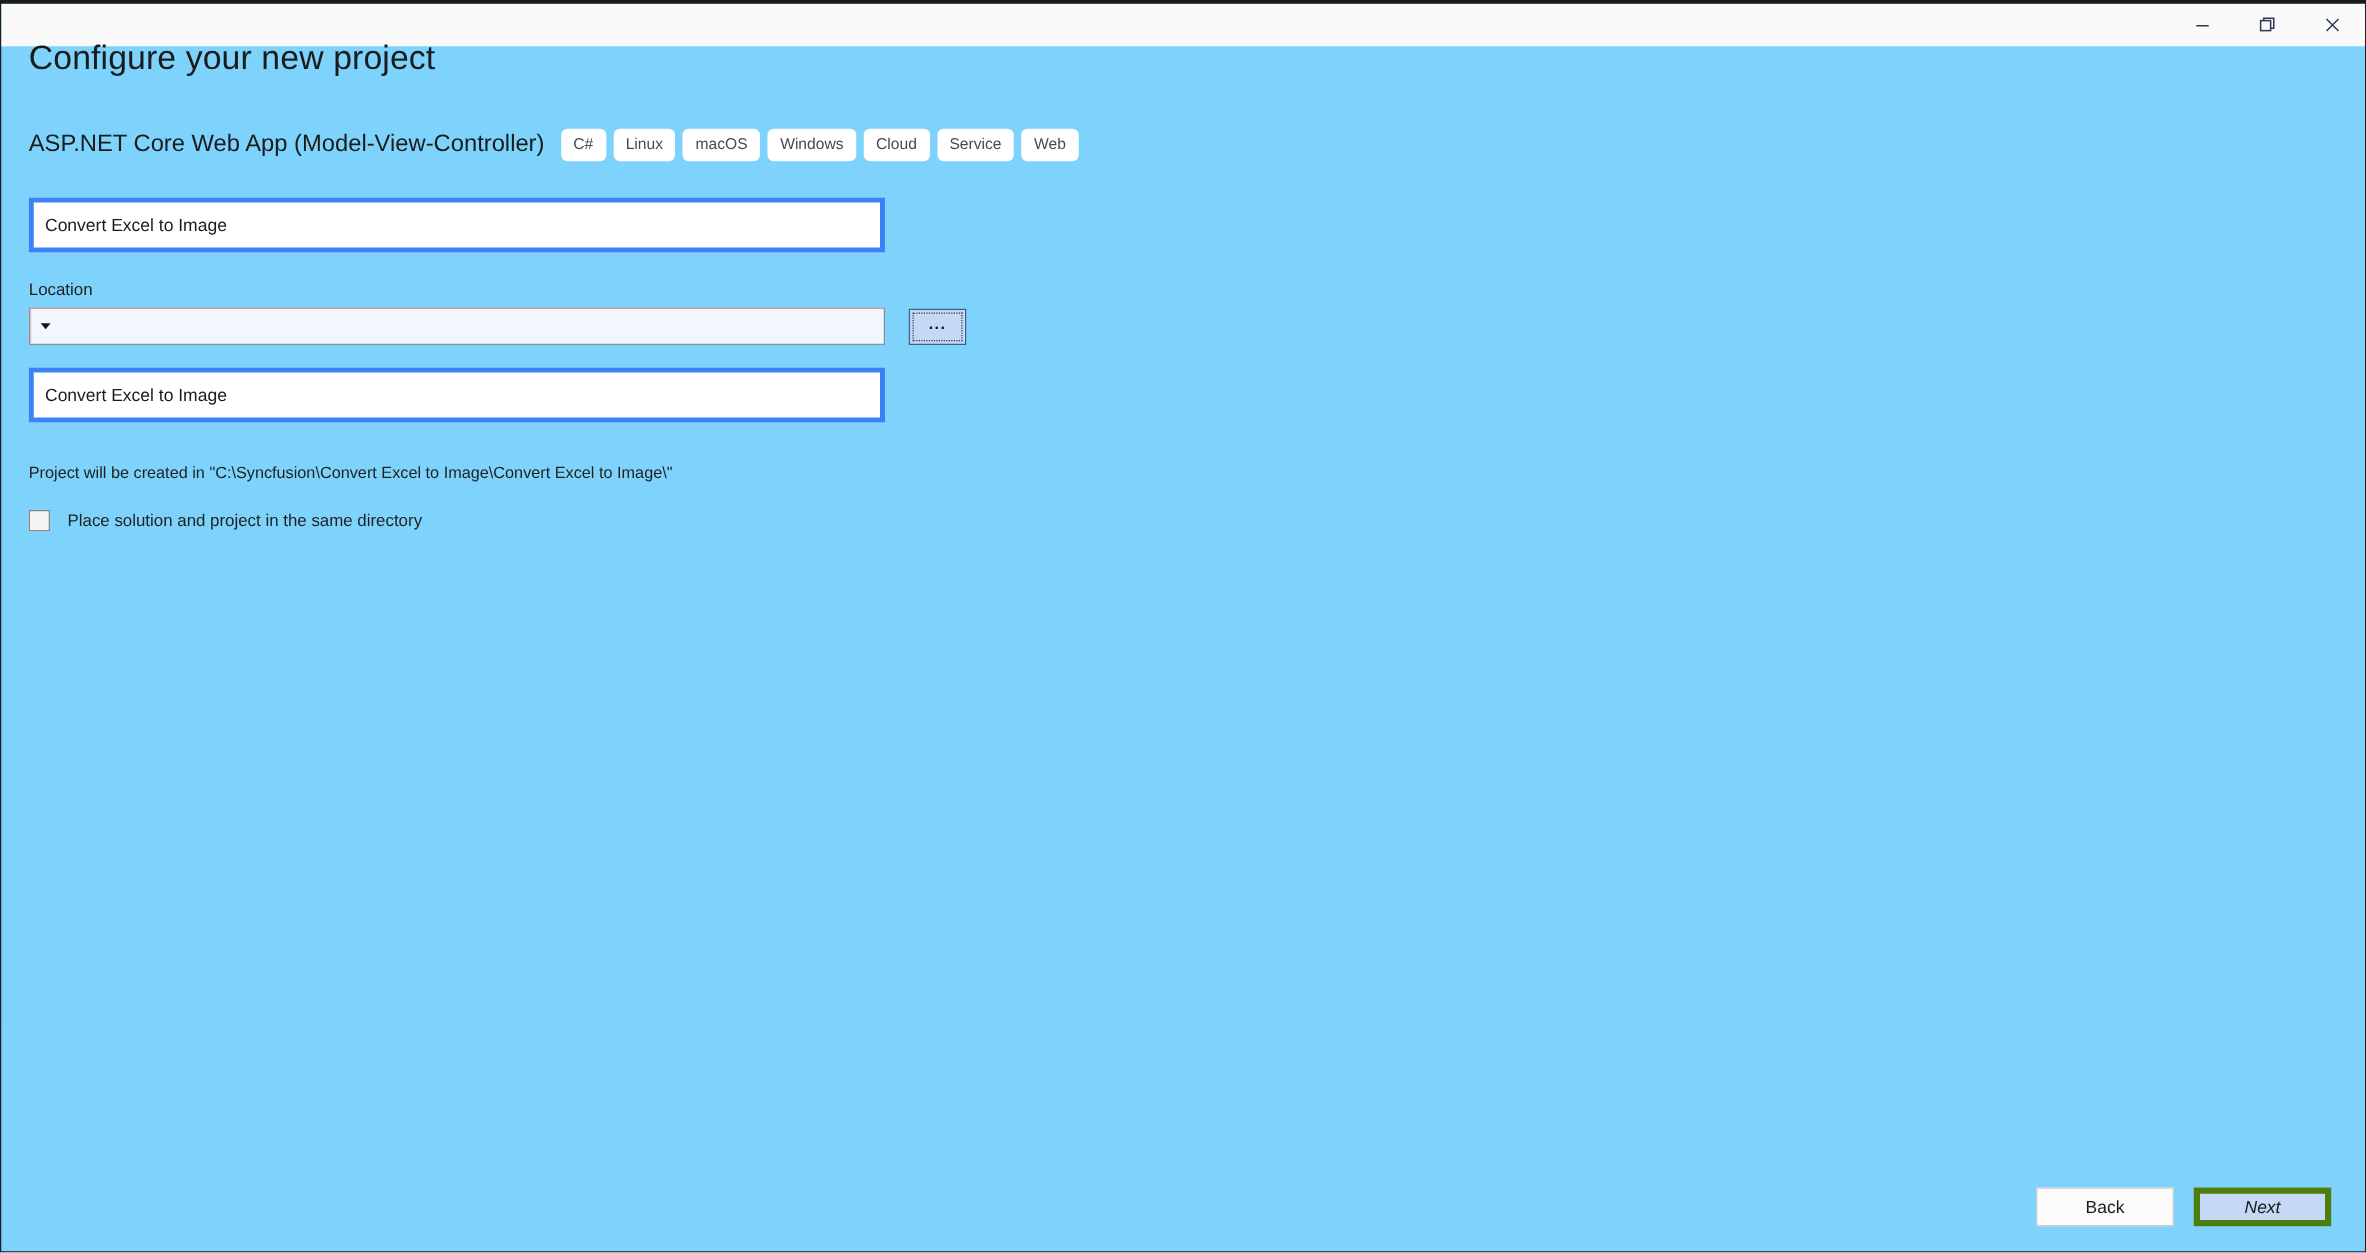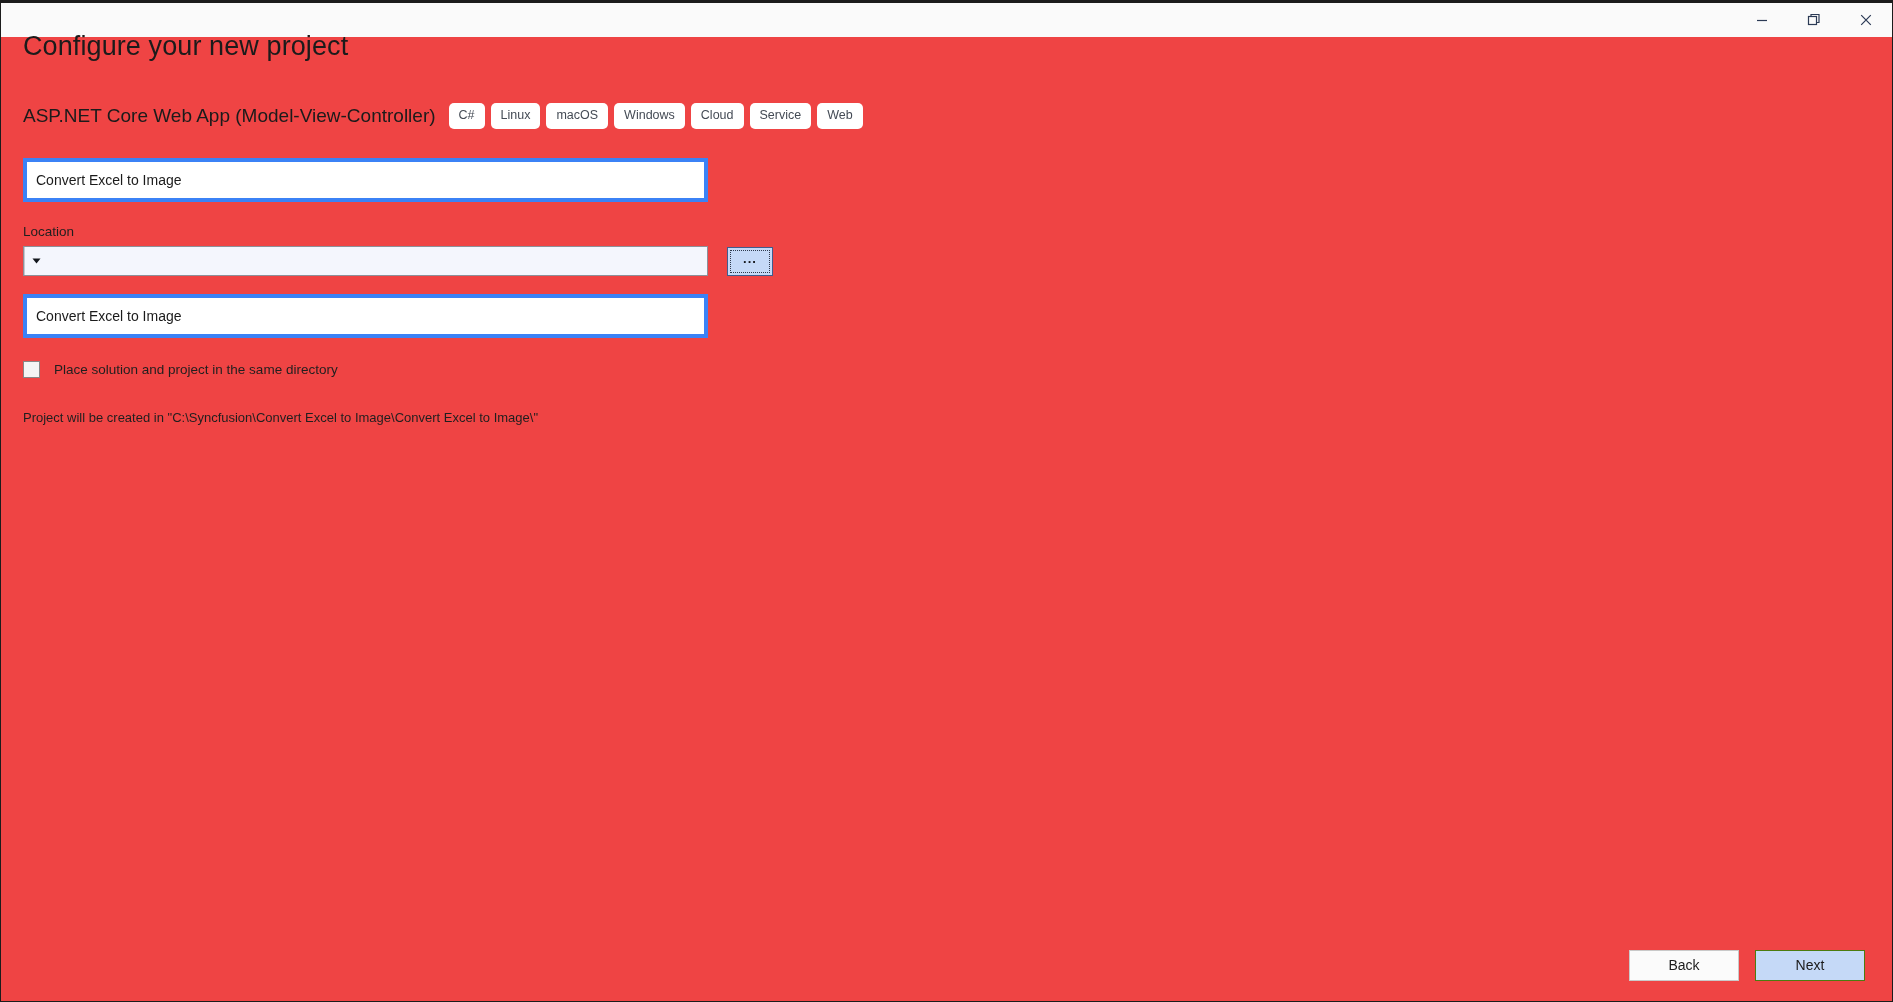--- a/index.html
+++ b/index.html
@@ -6,21 +6,21 @@
   html, body {
     margin: 0; padding: 0;
     width: 1893px; height: 1002px;
     background: #ffffff;
     font-family: "Liberation Sans", sans-serif;
     -webkit-font-smoothing: antialiased;
   }
   #window {
     position: relative;
     width: 1893px; height: 1002px;
-    background: #ef4444;
+    background: #7dd3fc;
     border: 1px solid #1c1c1c;
     border-top-width: 3px;
     overflow: hidden;
   }
 
   
   #titlebar {
     position: absolute; top: 0; left: 0;
     width: 100%; height: 34px;
     background: #fafafa;
@@ -147,22 +147,23 @@
     font-family: "Liberation Sans", sans-serif;
   }
   #back-button {
     background: #fbfbfb;
     border: 1px solid #c9c9c9;
     color: #1b1b1b;
     margin-right: 16px;
   }
   #next-button {
     background: #c5d9f7;
-    border: 1px solid #4d7c0f;
+    border: 5px solid #4d7c0f;
     color: #1b1b1b;
+    font-style: italic;
   }
 </style>
 </head>
 <body>
 
 <div id="window">
 
   <div id="titlebar">
     <div class="wbtn">
       <svg width="14" height="14" viewBox="0 0 14 14">
@@ -214,26 +215,26 @@
       </div>
       <div id="browse-button">
         <span id="browse-dots">...</span>
       </div>
     </div>
 
     <div class="spacer-18"></div>
 
     <div class="text-input" placeholder="Solution name">Convert Excel to Image</div>
 
+    <div id="created-in-text">Project will be created in "C:\Syncfusion\Convert Excel to Image\Convert Excel to Image\"</div>
+
     <div id="checkbox-row">
       <span id="checkbox-box"></span>
       <span id="checkbox-label">Place solution and project in the same directory</span>
     </div>
-
-    <div id="created-in-text">Project will be created in "C:\Syncfusion\Convert Excel to Image\Convert Excel to Image\"</div>
   </div>
 
   <div id="footer">
     <div class="footer-btn" id="back-button">Back</div>
     <div class="footer-btn" id="next-button">Next</div>
   </div>
 
 </div>
 
 </body></html>

